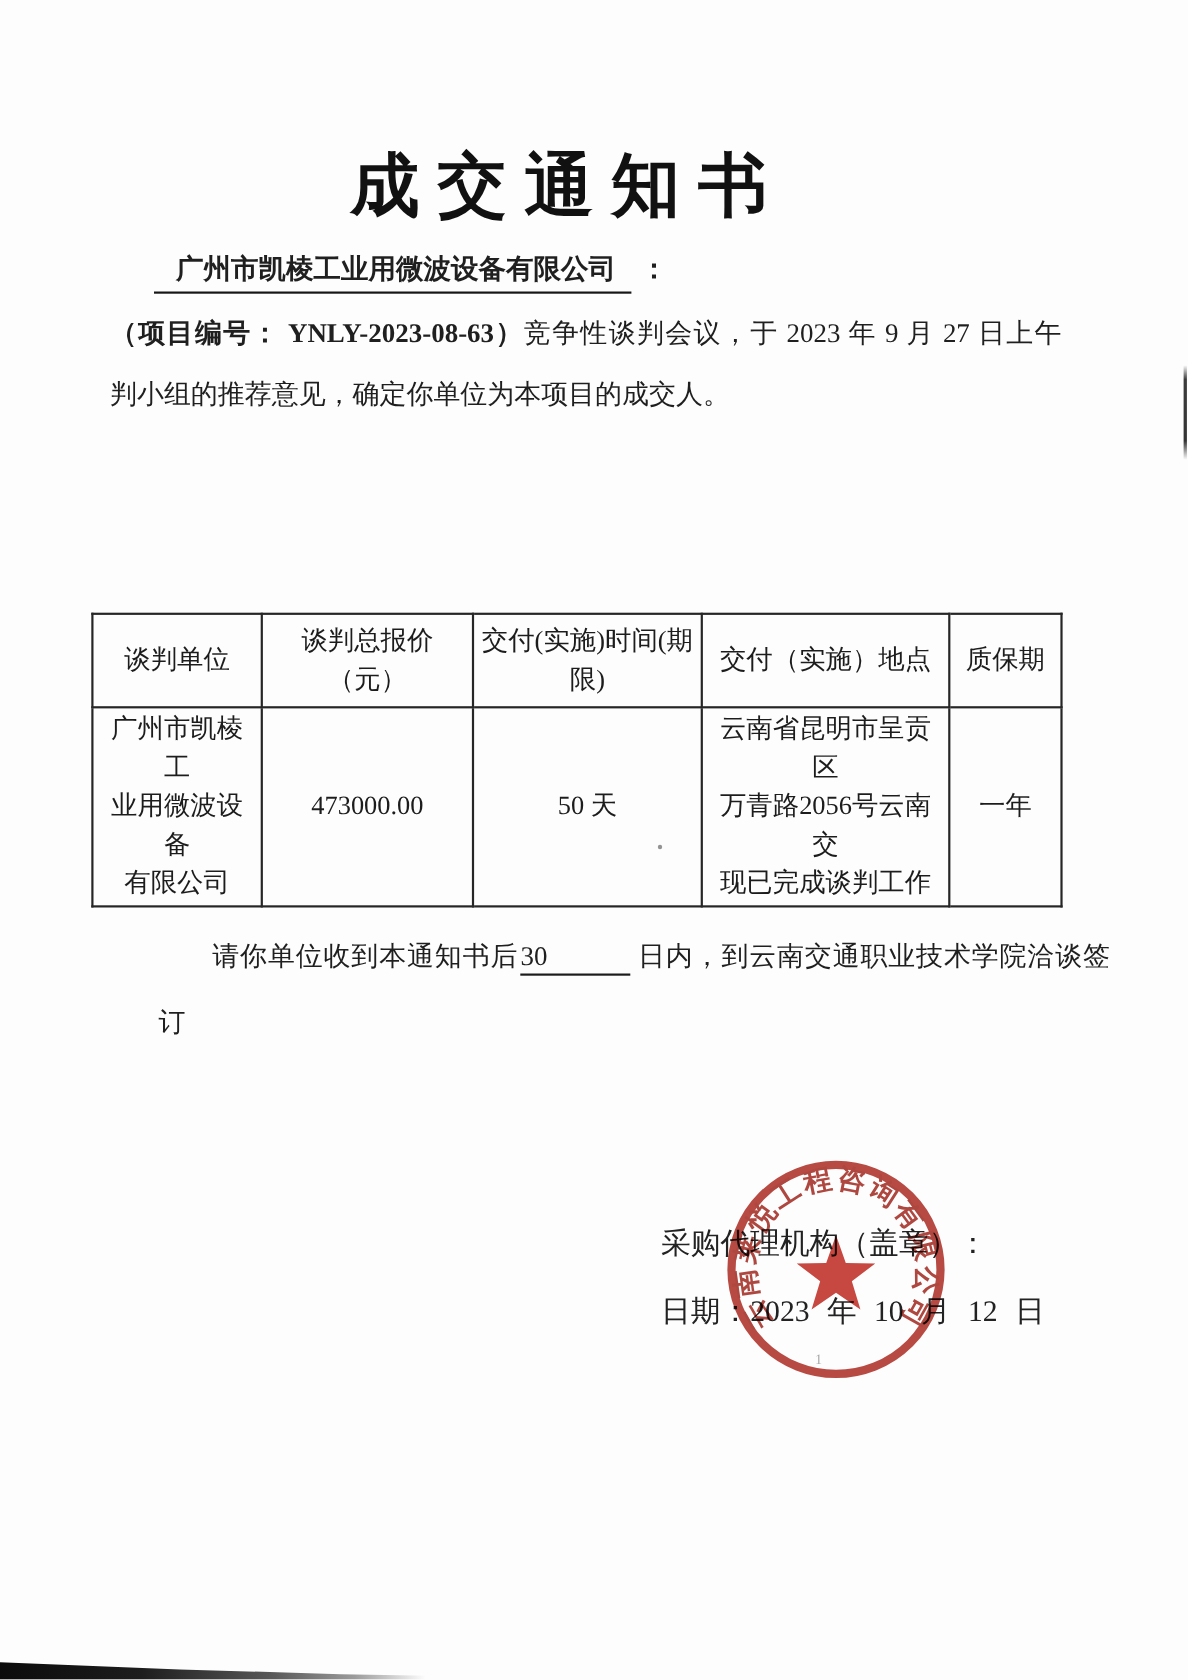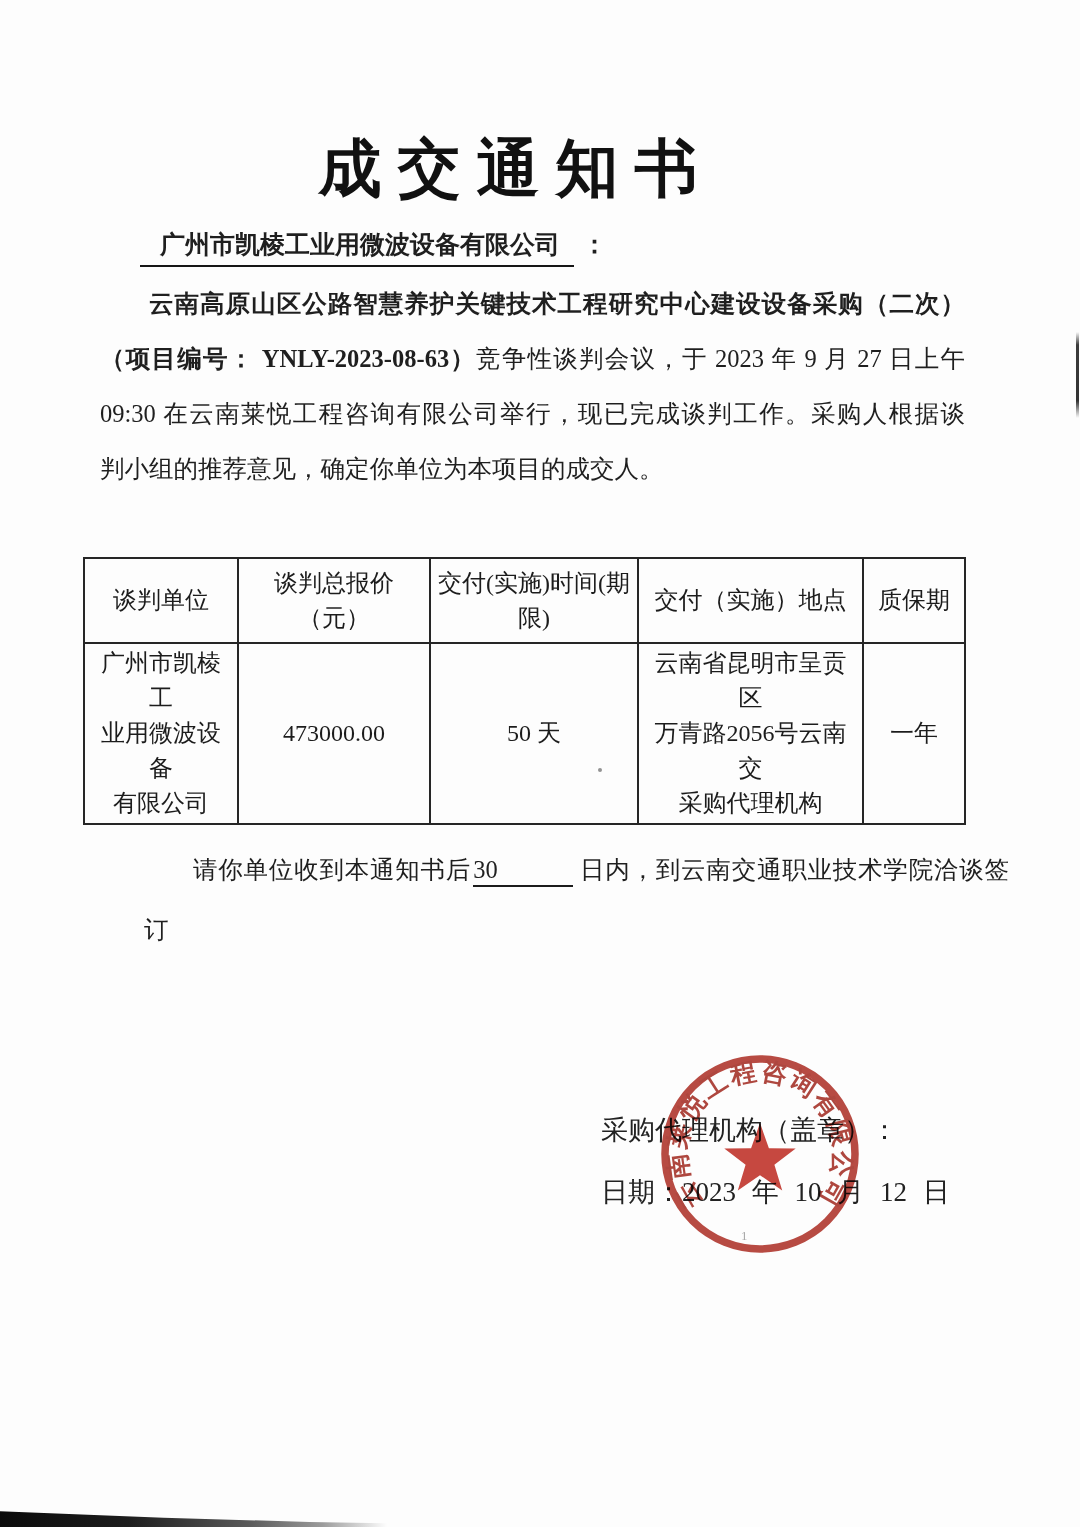--- a/index.html
+++ b/index.html
@@ -112,23 +112,21 @@
 
 <div class="page">
 
   <div class="doc-title">成交通知书</div>
 
   <div class="addressee">
     <span class="uline">广州市凯棱工业用微波设备有限公司</span><span class="colon">：</span>
   </div>
 
   <div class="para" id="para1">
-    <div class="fullline indent b">云南高原山区公路智慧养护关键技术工程研究中心建设设备采购（二次）</div>
     <div class="fullline"><span class="b">（项目编号： YNLY-2023-08-63）</span><span>竞争性谈判会议，于 2023 年 9 月 27 日上午</span></div>
-    <div class="fullline">09:30 在云南莱悦工程咨询有限公司举行，现已完成谈判工作。采购人根据谈</div>
     <div class="line">判小组的推荐意见，确定你单位为本项目的成交人。</div>
   </div>
 
   <table class="award-table">
     <colgroup>
       <col style="width:154px">
         <col style="width:192px">
         <col style="width:208px">
       <col style="width:225px">
         <col style="width:102px">
@@ -144,21 +142,21 @@
       <th>质保期</th>
     </tr>
     <tr class="datarow">
       <td>广州市凯棱工
 业用微波设备
 有限公司</td>
       <td>473000.00</td>
       <td>50 天</td>
       <td>云南省昆明市呈贡区
 万青路2056号云南交
-采购代理机构</td>
+现已完成谈判工作</td>
       <td>一年</td>
     </tr>
   </tbody>
     </table>
 
   <div class="para" id="para2">
     <div class="fullline indent"><span>请你单位收到本通知书后</span><span class="blank30">30</span><span>日内，到云南交通职业技术学院洽谈签订</span></div>
   </div>
 
   <div class="signature">

